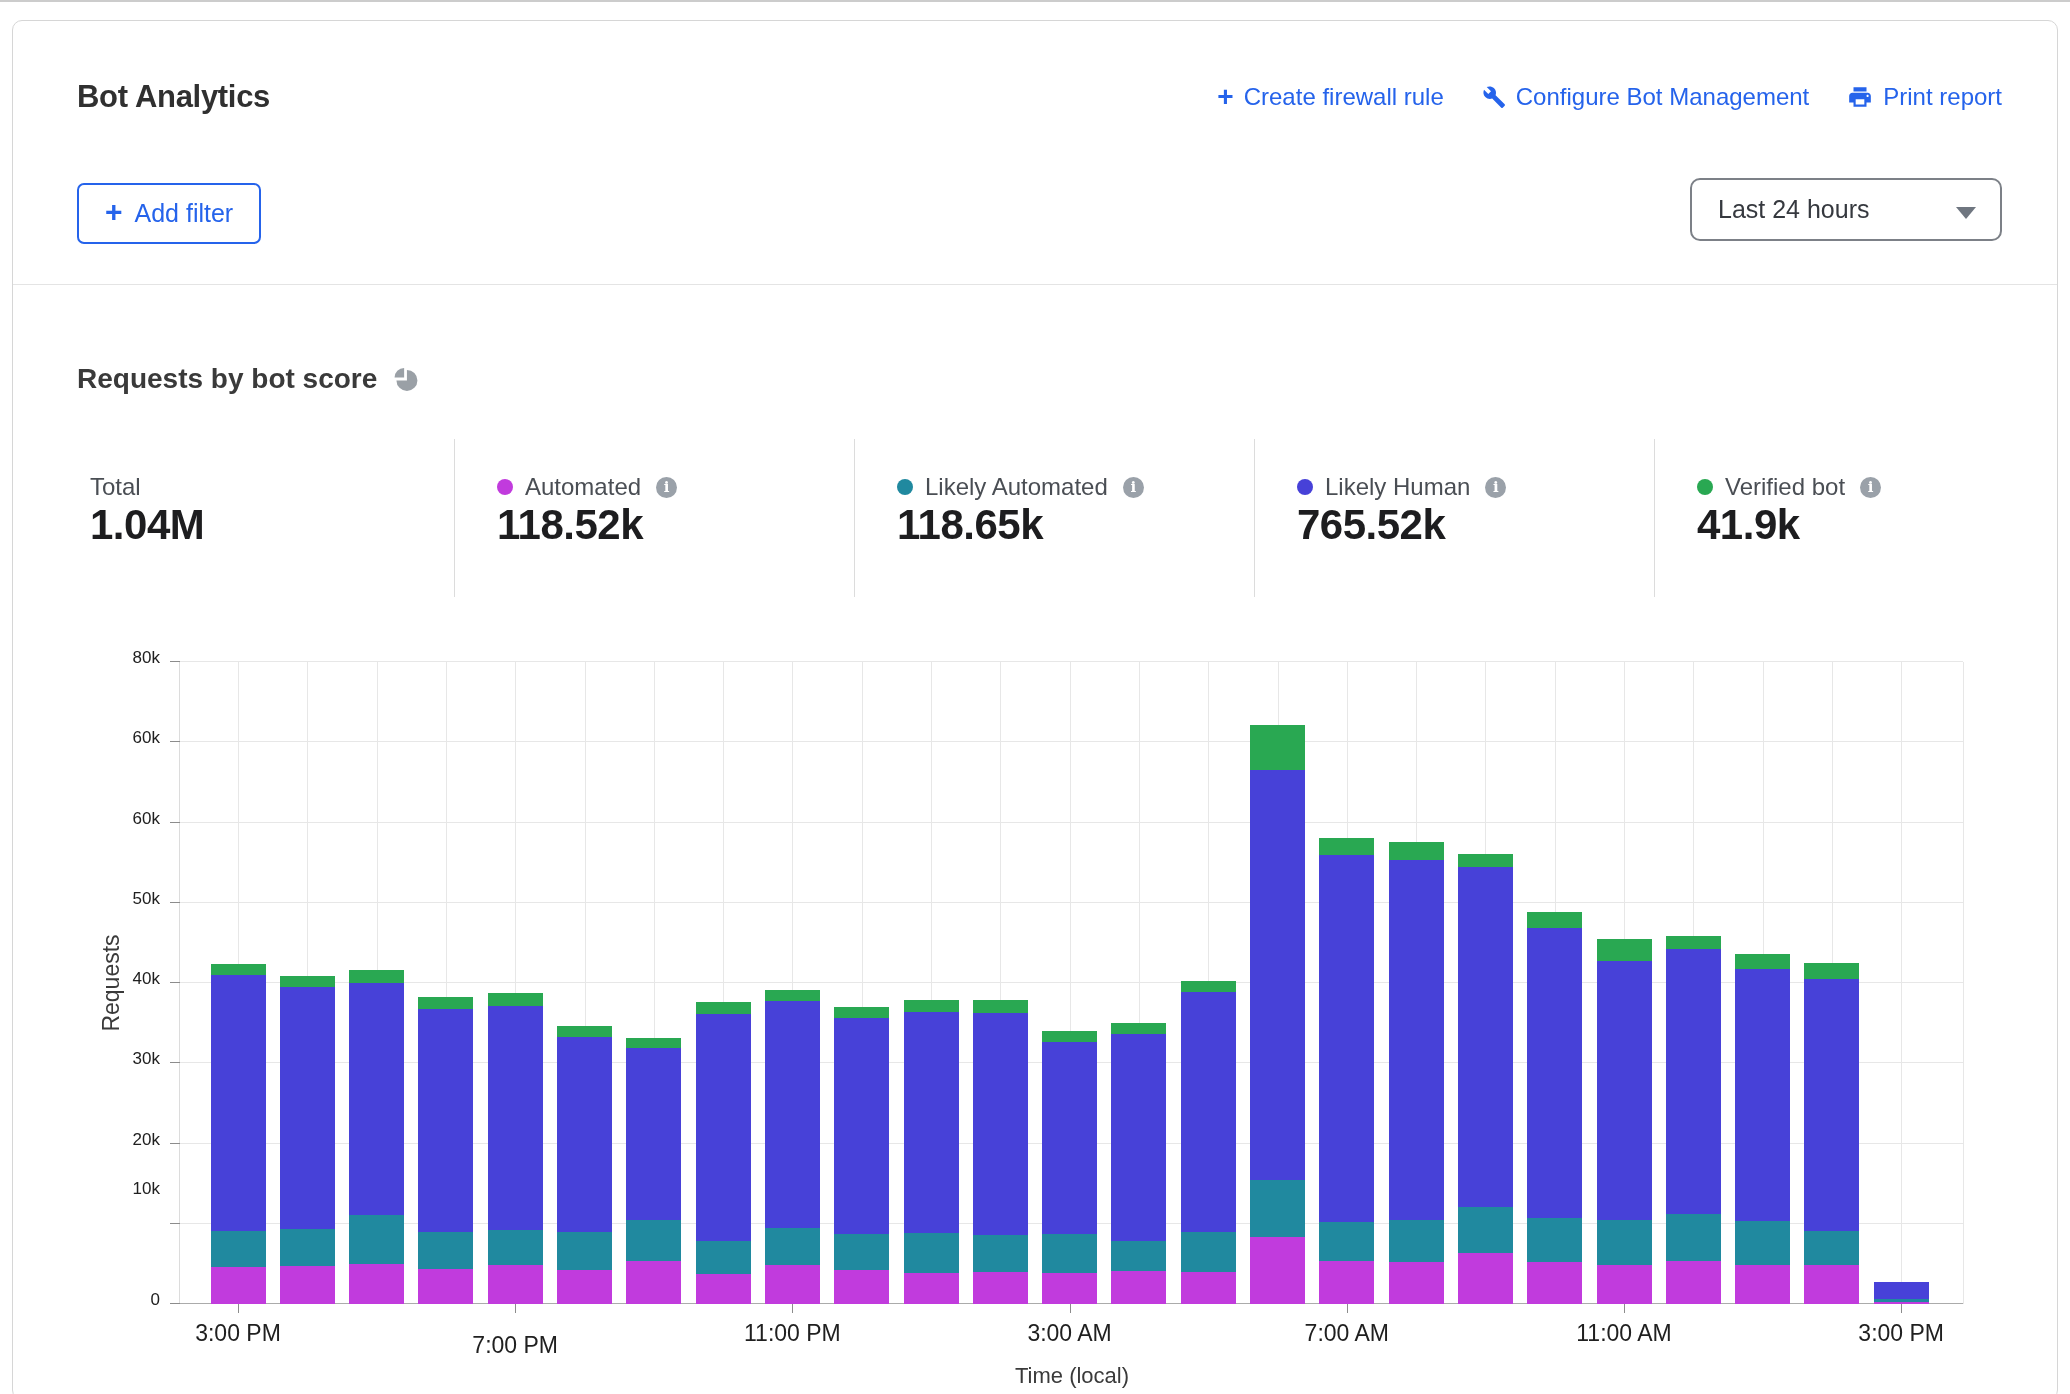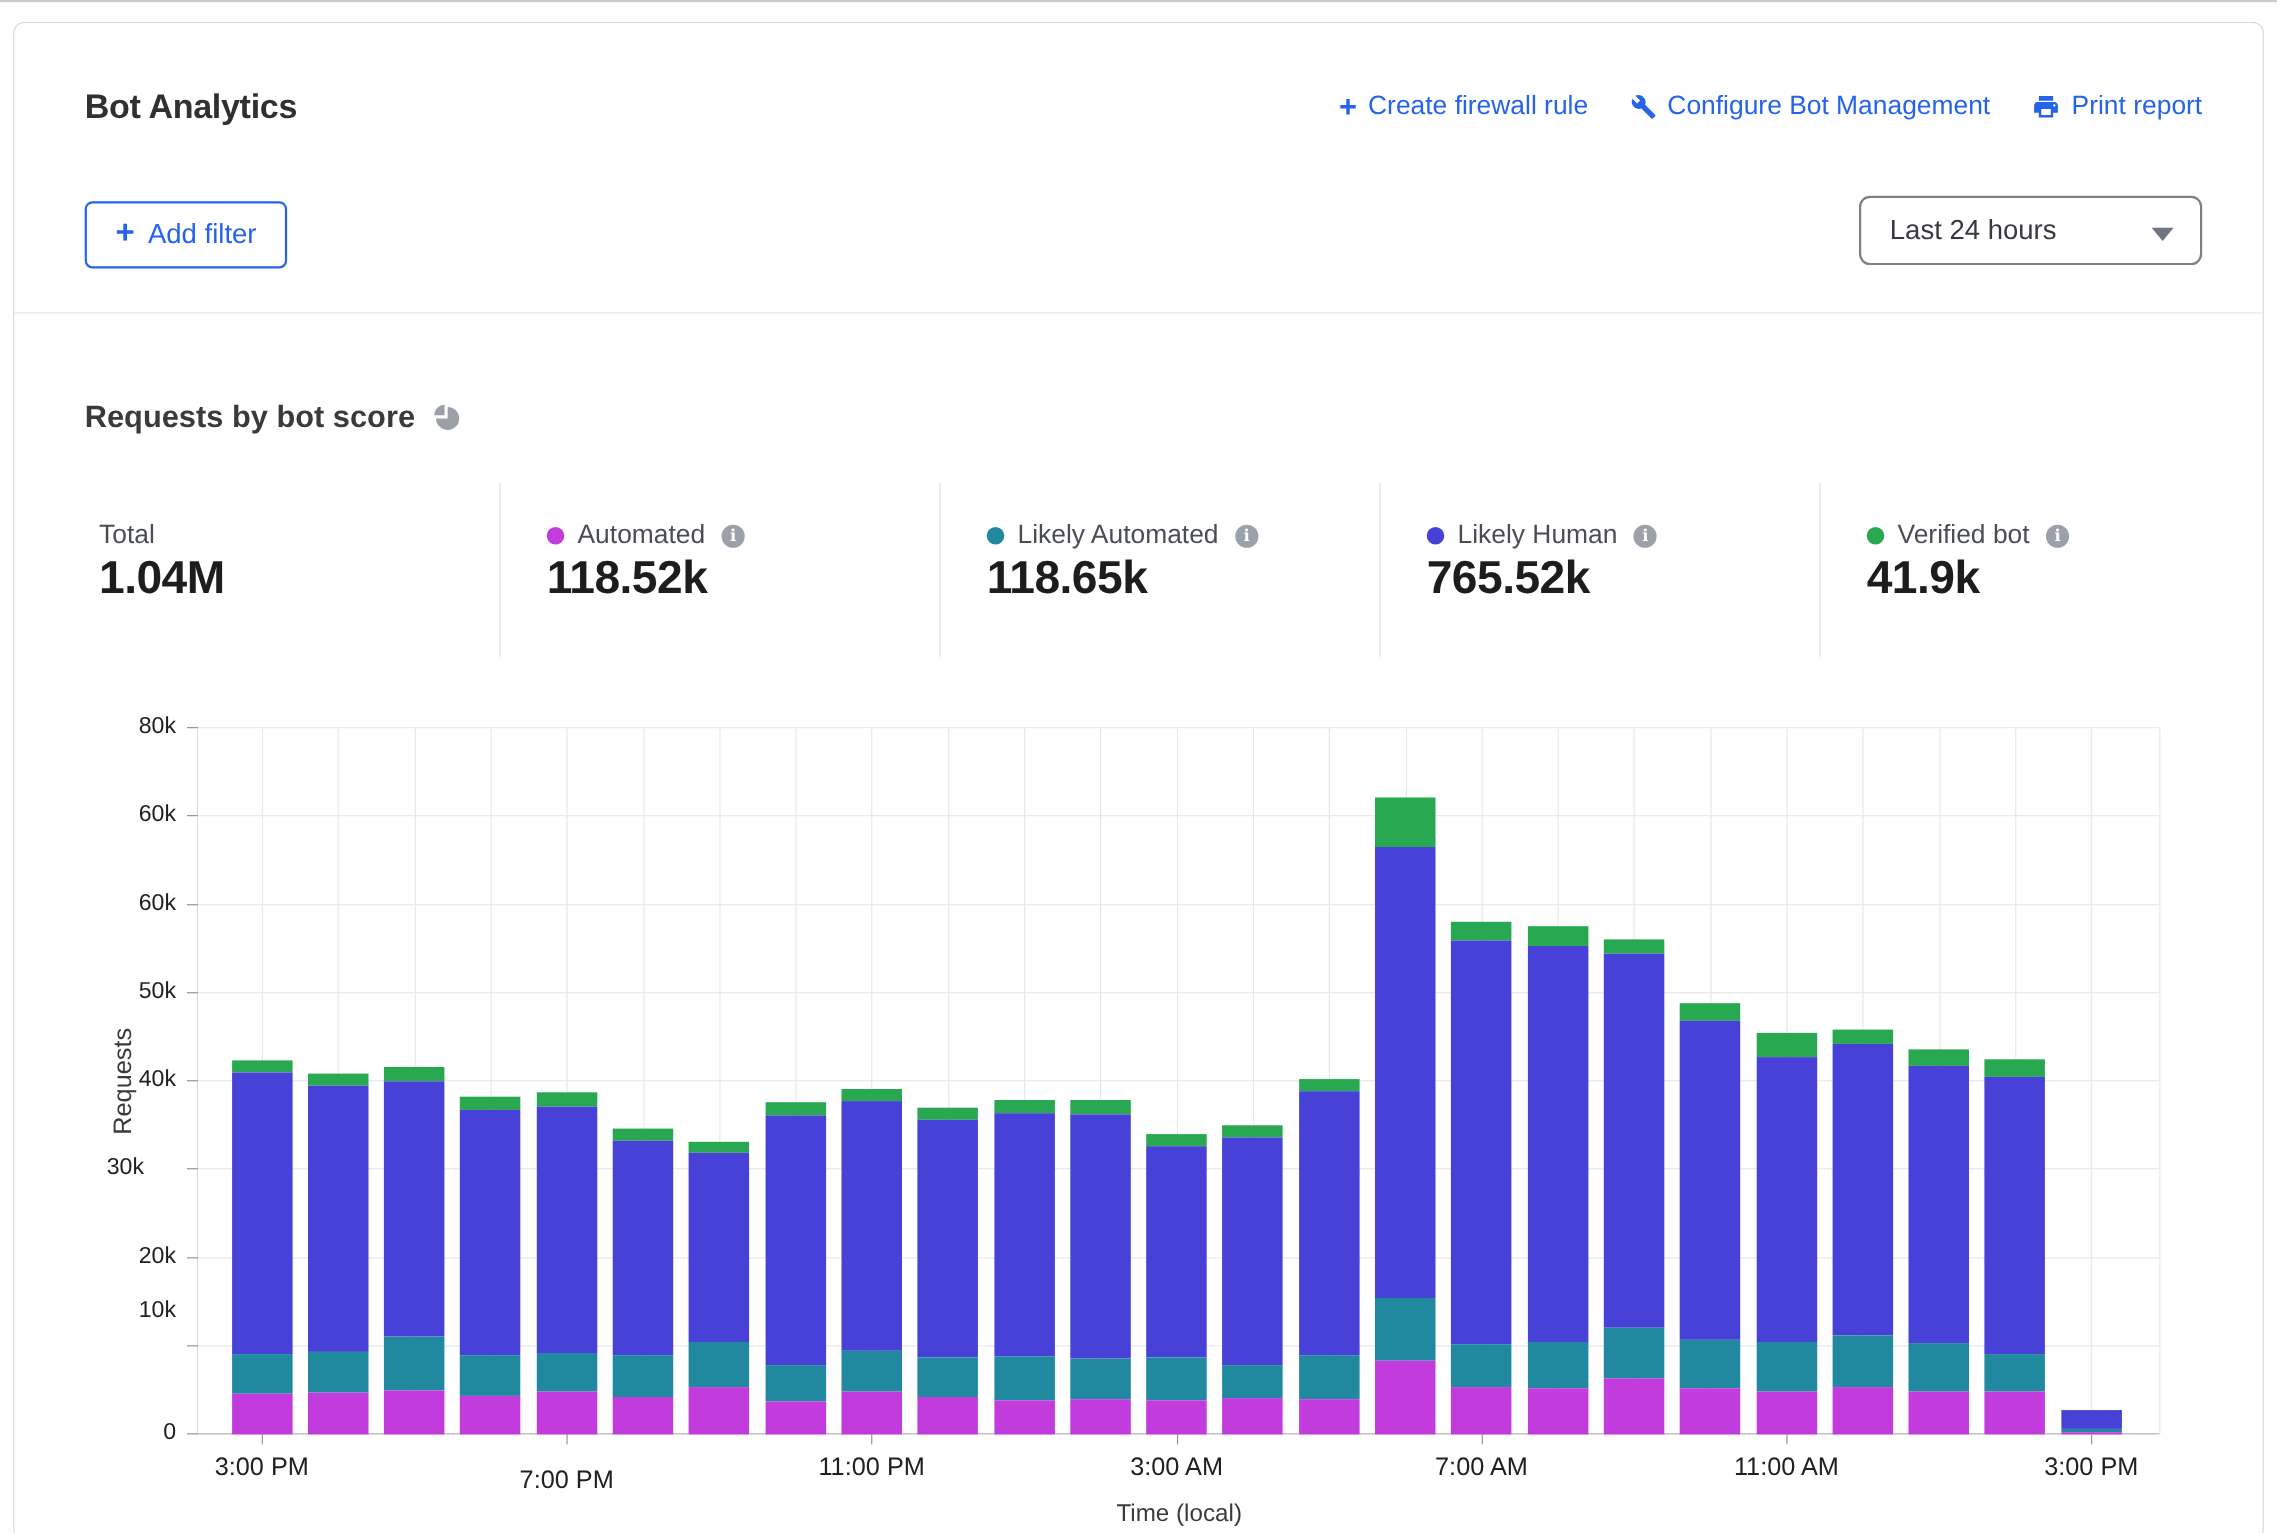--- a/index.html
+++ b/index.html
@@ -60,21 +60,21 @@
   .stat-value { font-size:42px; font-weight:700; color:#1d1d1f; letter-spacing:-0.5px; }
 
   
   .plot { position:absolute; left:166px; top:641px; width:1785px; height:642px;
           border-left:1px solid #dcdcdc; border-right:1px solid #e7e7e7; }
   .hgrid { position:absolute; left:0; width:100%; height:1px; background:#e7e7e7; }
   .hgrid.zero { background:#ababab; }
   .vgrid { position:absolute; top:0; bottom:0; width:1px; background:#e7e7e7; }
   .ytick-mark { position:absolute; left:-10px; width:10px; height:1px; background:#8c8c8c; }
   .ytick-label { position:absolute; left:-112px; width:92px; text-align:right;
-                 font-size:21px; color:#202020; }
+                 font-size:17px; color:#202020; }
   .xtick-mark { position:absolute; width:1px; height:9px; background:#8c8c8c; }
   .xtick-label { position:absolute; width:184px; text-align:center; font-size:23px; color:#202020; }
   .bar { position:absolute; bottom:0; width:55px; display:flex; flex-direction:column-reverse; }
   .bar .seg { width:100%; }
   .axis-title-y { position:absolute; left:28px; top:949px; width:140px; height:26px;
                   text-align:center; font-size:23px; color:#3a3a3a;
                   transform:rotate(-90deg); }
   .axis-title-x { position:absolute; left:928px; top:1342px; width:262px; text-align:center;
                   font-size:22px; color:#3a3a3a; }
 </style>
@@ -207,21 +207,21 @@
       <div class="ytick-mark" style="top: 641px;"></div>
       <div class="ytick-label" style="top: 628px;">0</div>
       <div class="hgrid" style="top: 560.75px;"></div>
       <div class="ytick-mark" style="top: 560.75px;"></div>
       <div class="ytick-label" style="top: 517px;">10k</div>
       <div class="hgrid" style="top: 480.5px;"></div>
       <div class="ytick-mark" style="top: 480.5px;"></div>
       <div class="ytick-label" style="top: 467.5px;">20k</div>
       <div class="hgrid" style="top: 400.25px;"></div>
       <div class="ytick-mark" style="top: 400.25px;"></div>
-      <div class="ytick-label" style="top: 387.25px; text-align: center;">30k</div>
+      <div class="ytick-label" style="top: 387.25px;">30k</div>
       <div class="hgrid" style="top: 320px;"></div>
       <div class="ytick-mark" style="top: 320px;"></div>
       <div class="ytick-label" style="top: 307px;">40k</div>
       <div class="hgrid" style="top: 239.75px;"></div>
       <div class="ytick-mark" style="top: 239.75px;"></div>
       <div class="ytick-label" style="top: 226.75px;">50k</div>
       <div class="hgrid" style="top: 159.5px;"></div>
       <div class="ytick-mark" style="top: 159.5px;"></div>
       <div class="ytick-label" style="top: 146.5px;">60k</div>
       <div class="hgrid" style="top: 79.25px;"></div>

